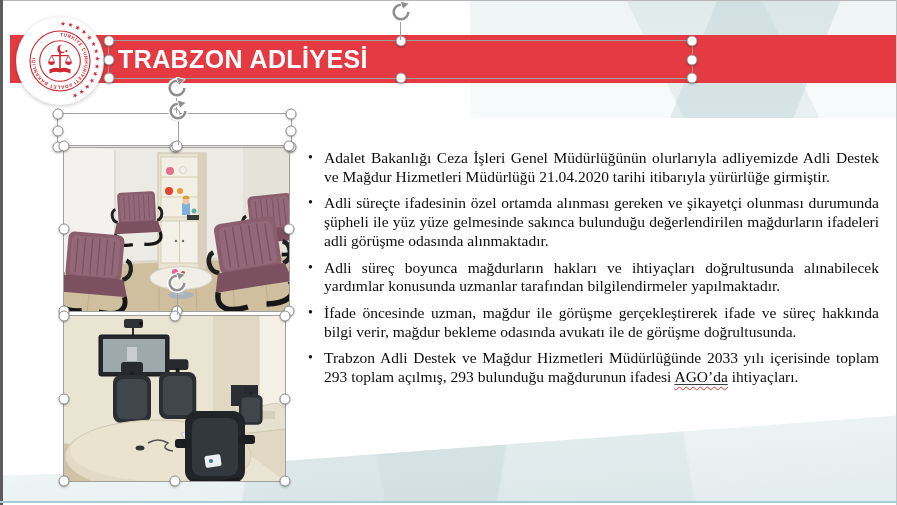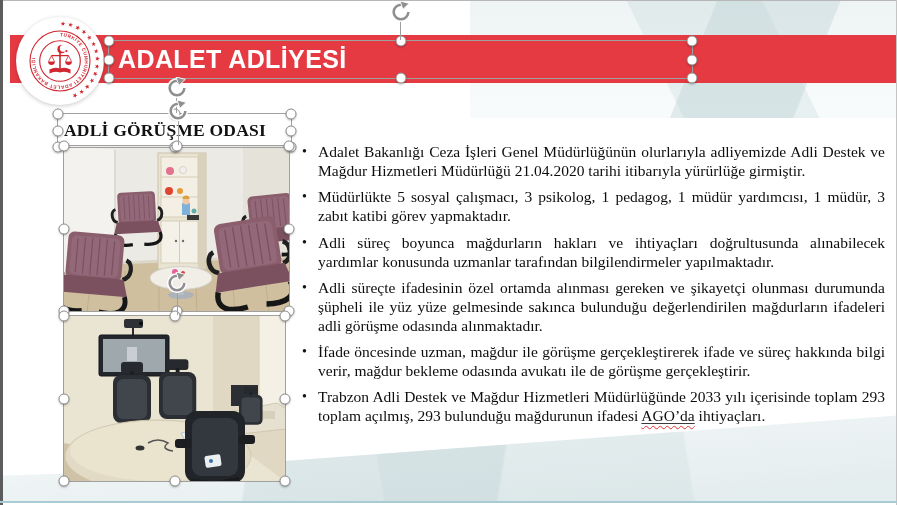--- a/index.html
+++ b/index.html
@@ -58,21 +58,21 @@
   .photo{position:absolute;overflow:hidden;background:#e9e6e0;}
   .photo svg{display:block;width:100%;height:100%;}
   .photo-top{left:63px;top:145px;width:227px;height:167px;}
   .photo-bottom{left:63px;top:315px;width:223px;height:167px;}
 
   
   .body-text{
     position:absolute;left:297px;top:143px;width:588px;
     font-size:15.5px;line-height:1.22;color:#0d0d0d;
   }
-  .body-text ul{list-style:none;margin:0;padding:0;}
+  .body-text ul{list-style:none;margin:6px;padding:0;}
   .body-text li{position:relative;padding-left:21px;margin-bottom:7.5px;text-align:justify;}
   .body-text li::before{content:"•";position:absolute;left:5px;top:0;font-size:14px;color:#111;}
   .body-text .b{font-weight:normal;}
   .squig{text-decoration:underline wavy #e03030;text-decoration-thickness:1px;text-underline-offset:3.5px;}
   .u-solid{text-decoration:underline;text-decoration-color:#3a3a3a;text-decoration-thickness:1px;text-underline-offset:2px;}
 
   
   .sel{position:absolute;border:1px solid #a0a0a0;box-sizing:border-box;pointer-events:none;}
   .sel .h{
     position:absolute;width:9px;height:9px;border-radius:50%;background:#fff;border:1.5px solid #8d8d8d;
@@ -85,21 +85,21 @@
 </style>
 </head>
 <body>
 
 <div class="slide">
 
   <div class="bg-tr"></div>
   <div class="bg-bottom"></div>
 
   <div class="band"></div>
-  <div class="band-title">ADALET ADLİYESİ</div>
+  <div class="band-title">TRABZON ADLİYESİ</div>
 
   <div class="logo">
     <svg viewBox="-44 -44 88 88">
       <defs>
         <path id="starRing" d="M 0 -35.5 A 35.5 35.5 0 1 1 -0.02 -35.5"></path>
         <path id="textRing" d="M 0 -24.8 A 24.8 24.8 0 1 1 -0.02 -24.8"></path>
       </defs>
       <circle r="43" fill="#ffffff"></circle>
       <text font-size="6.3" fill="#cf2630">
         <textPath href="#starRing">★ ★ ★ ★ ★ ★ ★ ★ ★ ★ ★ ★ ★ ★</textPath>
@@ -117,23 +117,20 @@
         <line x1="0" y1="-8.6" x2="0" y2="8" stroke-width="1.6"></line>
         <line x1="-8.5" y1="-5.4" x2="8.5" y2="-5.4" stroke-width="1.3"></line>
         <path d="M-8.5,-5.4 L-11.5,0.6 M-8.5,-5.4 L-5.5,0.6 M8.5,-5.4 L5.5,0.6 M8.5,-5.4 L11.5,0.6" stroke-width="0.8" fill="none"></path>
         <path d="M-11.9,0.6 A3.3,3.3 0 0 0 -5.1,0.6 Z" stroke="none"></path>
         <path d="M5.1,0.6 A3.3,3.3 0 0 0 11.9,0.6 Z" stroke="none"></path>
         <path d="M-10.5,8.6 Q-5,5.6 0,7.6 Q5,5.6 10.5,8.6 L10.5,12.6 Q5,9.6 0,11.6 Q-5,9.6 -10.5,12.6 Z" stroke="none"></path>
       </g>
     </svg>
   </div>
 
-  <div class="section-box">
-    <span>ADLİ GÖRÜŞME ODASI</span>
-  </div>
 
   <div class="photo photo-top">
     <svg viewBox="0 0 227 167" preserveAspectRatio="none">
       <rect x="0" y="0" width="227" height="125" fill="#eceae5"></rect>
       <polygon points="0,0 52,5 52,118 0,129" fill="#f4f2ee"></polygon>
       <rect x="180" y="0" width="47" height="118" fill="#e5e2da"></rect>
       <polyline points="52,5 52,118" fill="none" stroke="#d8d4cc" stroke-width="1.5"></polyline>
       <polygon points="0,129 52,118 227,111 227,167 0,167" fill="#cfbf9f"></polygon>
       <polyline points="0,129 52,118 180,113 227,111" fill="none" stroke="#ddd7c9" stroke-width="3"></polyline>
       <g stroke="#bcab87" stroke-width="0.8">
@@ -253,24 +250,23 @@
         <path d="M152,168 l-24,-2 M152,168 l24,-4 M152,168 l-8,-0" stroke="#191b1e" stroke-width="4" fill="none"></path>
         <rect x="142" y="140" width="16" height="12" rx="2" fill="#eceff1" transform="rotate(-8 150 146)"></rect>
         <circle cx="148" cy="146" r="2" fill="#3a6ea5"></circle>
       </g>
     </svg>
   </div>
 
   <div class="body-text">
     <ul>
         <li><span>Adalet Bakanlığı Ceza İşleri Genel Müdürlüğünün olurlarıyla adliyemizde Adli Destek ve Mağdur Hizmetleri Müdürlüğü 21.04.2020 tarihi itibarıyla yürürlüğe girmiştir.</span></li>
-        <li><span>Müdürlükte 5 sosyal çalışmacı, 3 psikolog, 1 pedagog, 1 müdür yardımcısı, 1 müdür, 3 zabıt katibi görev yapmaktadır.</span></li>
+        <li><span>Adli süreçte ifadesinin özel ortamda alınması gereken ve şikayetçi olunması durumunda şüpheli ile yüz yüze gelmesinde sakınca bulunduğu değerlendirilen mağdurların ifadeleri adli görüşme odasında alınmaktadır.</span></li>
         <li><span>Adli süreç boyunca mağdurların hakları ve ihtiyaçları doğrultusunda alınabilecek yardımlar konusunda uzmanlar tarafından bilgilendirmeler yapılmaktadır.</span></li>
-        <li><span>Adli süreçte ifadesinin özel ortamda alınması gereken ve şikayetçi olunması durumunda şüpheli ile yüz yüze gelmesinde sakınca bulunduğu değerlendirilen mağdurların ifadeleri adli görüşme odasında alınmaktadır.</span></li>
-        <li><span>İfade öncesinde uzman, mağdur ile görüşme gerçekleştirerek ifade ve süreç hakkında bilgi verir, mağdur bekleme odasında avukatı ile de görüşme gerçekleştirir.</span></li>
+        <li><span>İfade öncesinde uzman, mağdur ile görüşme gerçekleştirerek ifade ve süreç hakkında bilgi verir, mağdur bekleme odasında avukatı ile de görüşme doğrultusunda.</span></li>
         <li><span>Trabzon Adli Destek ve Mağdur Hizmetleri Müdürlüğünde 2033 yılı içerisinde toplam </span><span class="b">293</span><span> toplam açılmış, </span><span class="b">293</span><span> bulunduğu mağdurunun ifadesi </span><span class="squig"><span class="u-solid">AGO’da</span></span><span> ihtiyaçları.</span></li>
       </ul>
   </div>
 
   <div class="sel" style="left:108px;top:40px;width:585px;height:39px;">
     <i class="h" style="--x:0%;--y:0%"></i>
     <i class="h" style="--x:50%;--y:0%"></i>
     <i class="h" style="--x:100%;--y:0%"></i>
     <i class="h" style="--x:0%;--y:50%"></i>
     <i class="h" style="--x:100%;--y:50%"></i>

